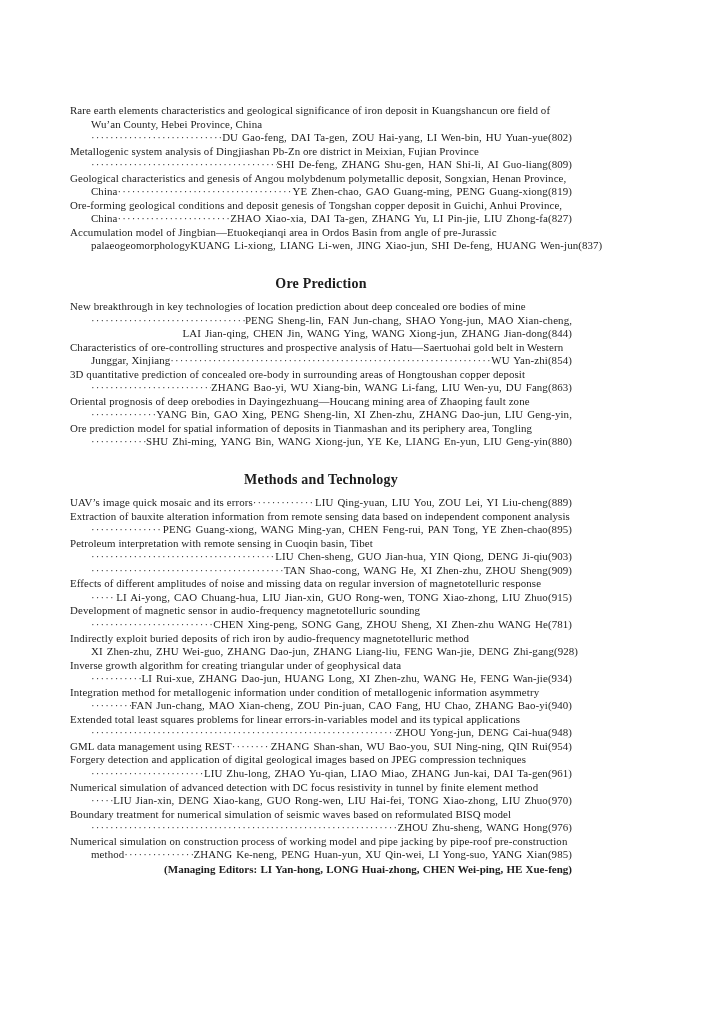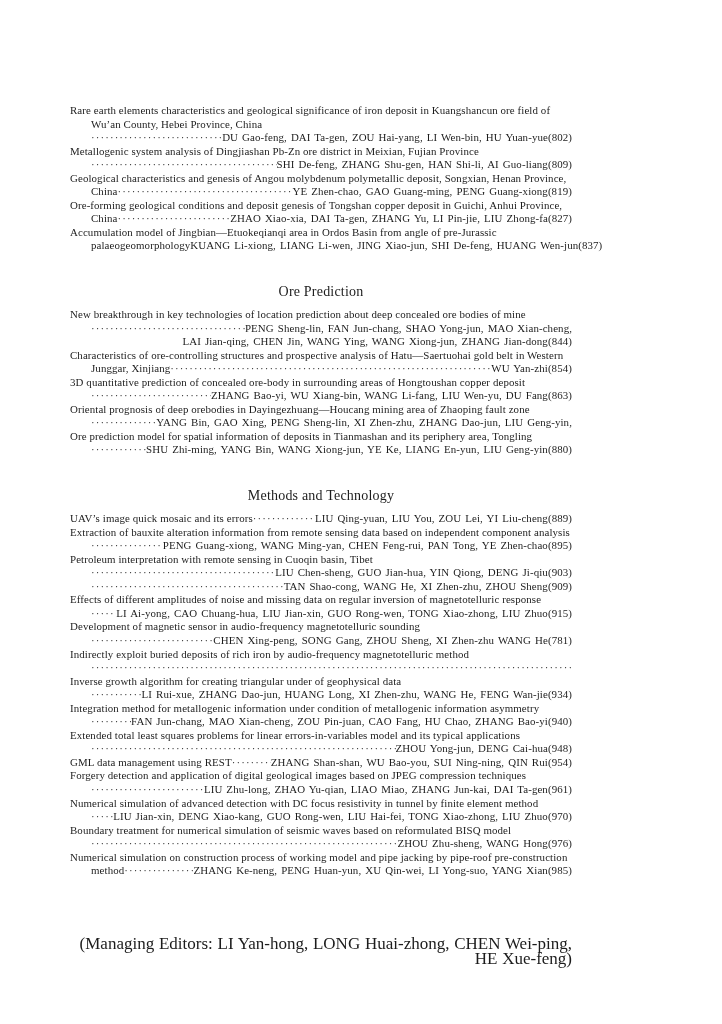--- a/index.html
+++ b/index.html
@@ -40,33 +40,32 @@
     color: #2a2a2a;
   }
   .lead::after {
     content: "········································································································································································································································································································································";
   }
   .auth {
     flex: 0 0 auto;
     word-spacing: 1.2px;
   }
   .section-heading {
-    margin: 32px 0 9px 0;
+    margin: 24px 0 9px 0;
     font-size: 14px;
     line-height: 14px;
-    font-weight: normal;
+    font-weight: bold;
     text-align: center;
     letter-spacing: 0.2px;
   }
   .footer {
-    margin-top: 58px;
     padding-right: 0px;
     text-align: right;
-    font-weight: normal;
-    font-size: 17px;
+    font-weight: bold;
+    font-size: 11px;
     line-height: 15px;
     word-spacing: 0.5px;
   }
 </style>
 </head>
 <body>
 
 <div class="page">
   <div id="toc">
       <div class="row">
@@ -187,20 +186,21 @@
       </div>
       <div class="row indent">
         <span class="lead"></span>
         <span class="auth">CHEN Xing-peng, SONG Gang, ZHOU Sheng, XI Zhen-zhu WANG He(781)</span>
       </div>
       <div class="row">
         <span class="t">Indirectly exploit buried deposits of rich iron by audio-frequency magnetotelluric method</span>
       </div>
       <div class="row indent">
         <span class="lead"></span>
+        <span class="auth">XI Zhen-zhu, ZHU Wei-guo, ZHANG Dao-jun, ZHANG Liang-liu, FENG Wan-jie, DENG Zhi-gang(928)</span>
       </div>
       <div class="row">
         <span class="t">Inverse growth algorithm for creating triangular under of geophysical data</span>
       </div>
       <div class="row indent">
         <span class="lead"></span>
         <span class="auth">LI Rui-xue, ZHANG Dao-jun, HUANG Long, XI Zhen-zhu, WANG He, FENG Wan-jie(934)</span>
       </div>
       <div class="row">
         <span class="t">Integration method for metallogenic information under condition of metallogenic information asymmetry</span>

